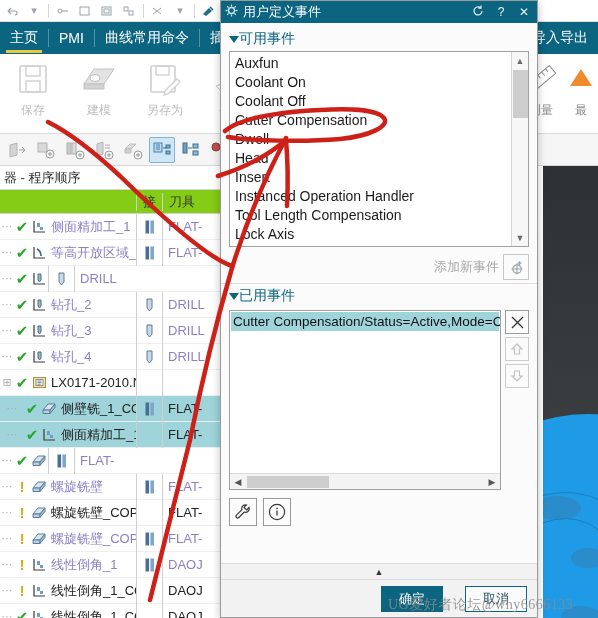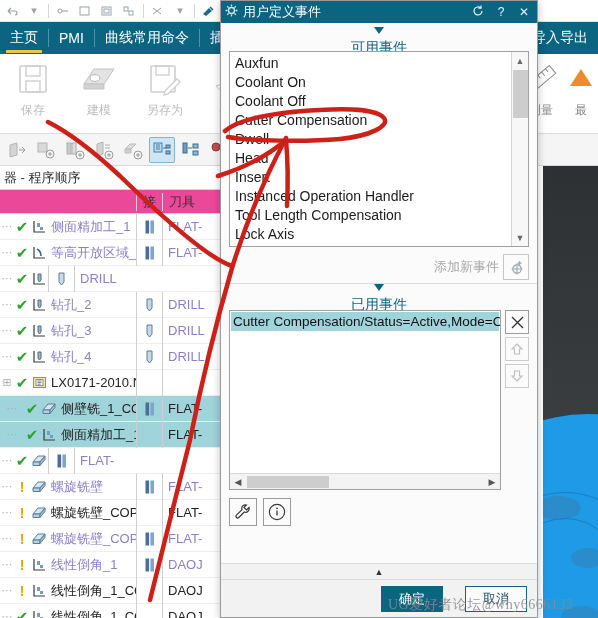--- a/index.html
+++ b/index.html
@@ -71,21 +71,21 @@
   .nav-panel {
     position: absolute; left: 0; top: 166px; width: 225px; height: 452px;
     background: #ffffff; border-right: 1px solid #c8c8c8; overflow: hidden;
   }
   .nav-title {
     height: 24px; background: #ffffff; border-bottom: 1px solid #d4d4d4;
     display: flex; align-items: center; padding-left: 4px;
     font-size: 13px; color: #333;
   }
   .nav-head {
-    height: 24px; background: #ec4899; border-bottom: 1px solid #d4d4d4;
+    height: 24px; background: #84cc16; border-bottom: 1px solid #d4d4d4;
     display: flex; align-items: center; font-size: 13px; color: #333;
   }
   .nh-name { flex: 1; padding-left: 6px; }
   .nh-col { width: 26px; text-align: center; border-left: 1px solid #cfcfcf; }
   .nh-col2 { width: 62px; padding-left: 6px; border-left: 1px solid #cfcfcf; }
 
   .nav-rows { position: relative; }
   .nrow {
     height: 26px; display: flex; align-items: center;
     border-bottom: 1px solid #edeef0; font-size: 13px;
@@ -130,22 +130,22 @@
     height: 22px; background: #0b6480; color: #fff;
     display: flex; align-items: center; padding: 0 4px; gap: 5px; flex: 0 0 auto;
   }
   .dlg-title .t-ico { font-size: 12px; color: #cfe6f0; }
   .dlg-title .t-text { flex: 1; font-size: 13px; white-space: nowrap; font-family: Liberation Mono, monospace; }
   .dlg-title .t-btn { width: 18px; text-align: center; font-size: 12px; color: #eaf4f8; }
 
   .dlg-body { flex: 1 1 auto; background: #fbfbfb; padding: 4px 8px 0 8px; overflow: hidden; }
 
   .sec-head {
-    display: flex; align-items: center; gap: 5px; height: 24px;
-    color: #0b6480; font-size: 14px; flex-direction: column;
+    display: flex; align-items: center; height: 24px;
+    color: #0b6480; font-size: 14px;
   }
   .tri { width: 0; height: 0; border-left: 5px solid transparent; border-right: 5px solid transparent;
          border-top: 7px solid #0b6480; }
 
   .listbox {
     border: 1px solid #a0a0a0; background: #ffffff; position: relative;
     height: 196px; overflow: hidden;
   }
   .lb-items { position: absolute; left: 0; top: 0; right: 17px; padding: 2px 0 0 5px; }
   .lb-item { font-size: 14px; line-height: 19px; color: #1b1b1b; white-space: nowrap; }

